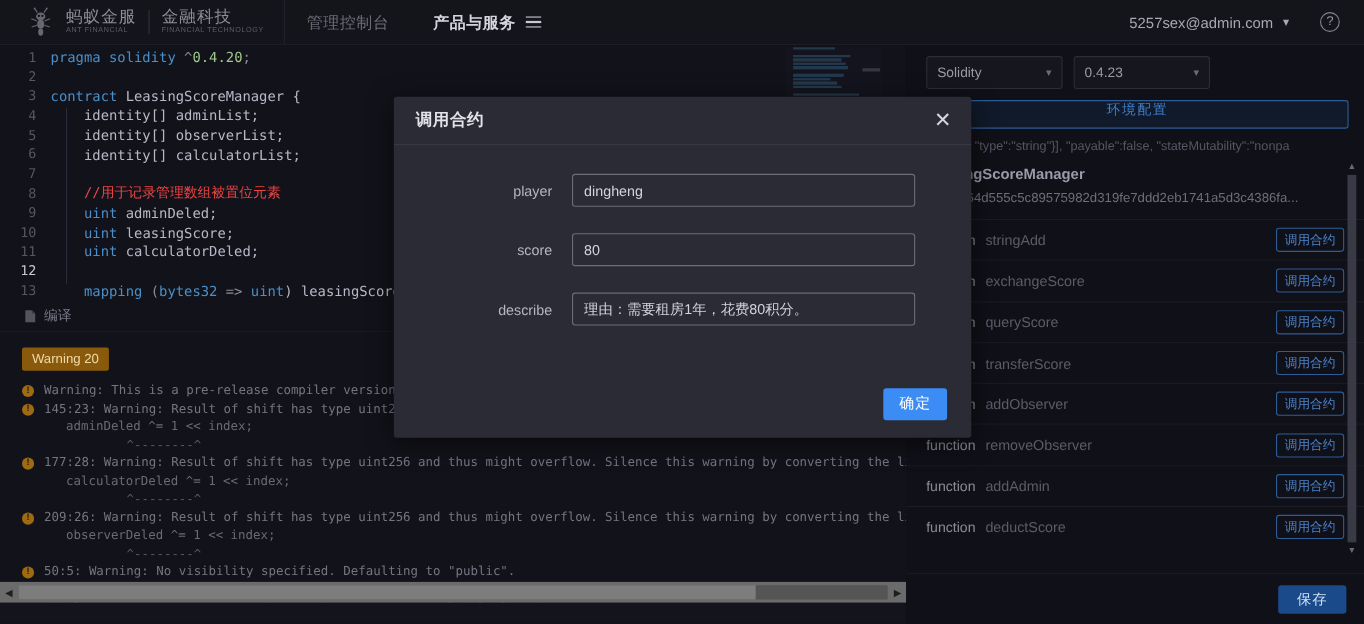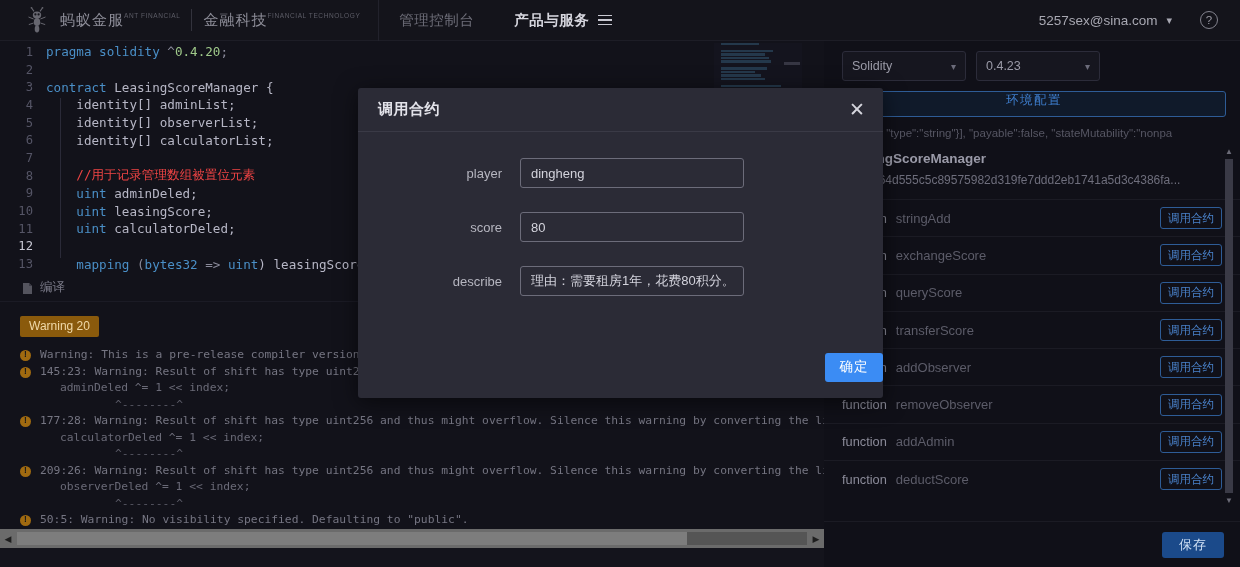--- a/index.html
+++ b/index.html
@@ -15,21 +15,21 @@
   .topnav {
     position: absolute; left: 0; top: 0; width: 1240px; height: 41px;
     background: #14141b; display: flex; align-items: center;
     border-bottom: 1px solid #1d1d26;
   }
   .brand { display: flex; align-items: center; padding-left: 22px; height: 100%; }
   .ant-logo { width: 30px; height: 30px; position: relative; margin-right: 8px; opacity: .62; }
   .ant-logo svg { display: block; }
   .brand-cn { color: #8e8e99; font-size: 15px; letter-spacing: 1px; line-height: 1.05; }
   .brand-en { color: #5d5d67; font-size: 6.5px; letter-spacing: .6px; line-height: 1.3; }
-  .brand-txt { display: flex; flex-direction: row; justify-content: center; }
+  .brand-txt { display: flex; flex-direction: column; justify-content: center; }
   .brand-sep { width: 1px; height: 22px; background: #33333d; margin: 0 11px; }
   .nav-div { width: 1px; height: 41px; background: #22222c; margin-left: 18px; margin-right: 0; }
   .nav-items { display: flex; align-items: center; height: 100%; }
   .nav-item {
     color: #6d6d78; font-size: 14.5px; padding: 0 20px; height: 100%;
     display: flex; align-items: center; cursor: pointer; letter-spacing: .5px;
   }
   .nav-item.active { color: #d6d6de; font-weight: bold; }
   .hamburger { display: inline-flex; flex-direction: column; justify-content: center; gap: 3px; margin-left: 9px; }
   .hamburger i { display: block; width: 14px; height: 1.5px; background: #c9c9d2; }
@@ -177,27 +177,27 @@
   .modal-head {
     height: 44px; display: flex; align-items: center; padding: 0 18px 0 20px;
     border-bottom: 1px solid #3a3a46;
   }
   .modal-title { color: #e3e3ea; font-size: 15px; font-weight: bold; letter-spacing: .5px; }
   .modal-close { margin-left: auto; color: #d6d6de; font-size: 19px; cursor: pointer; line-height: 1; }
   .modal-body { padding: 26px 0 0 0; }
   .frow { display: flex; align-items: center; margin-bottom: 24px; }
   .flabel { width: 162px; text-align: right; padding-right: 18px; color: #b6b6c0; font-size: 13px; }
   .finput {
-    width: 224px; height: 30px; background: #2b2b36; border: 1px solid #6c6c7a;
+    width: 312px; height: 30px; background: #2b2b36; border: 1px solid #6c6c7a;
     border-radius: 3px; color: #d3d3dc; font-size: 13px; padding: 0 10px;
     font-family: "Liberation Sans", sans-serif; outline: none;
   }
   .modal-foot {
     position: absolute; left: 0; bottom: 0; width: 525px; height: 62px;
-    display: flex; align-items: center; justify-content: flex-end; 
+    display: flex; align-items: center; justify-content: flex-end; padding-right: 22px;
   }
   .btn-ok {
     width: 58px; height: 29px; background: #3b8cf4; border: none; border-radius: 3px;
     color: #ffffff; font-size: 13.5px; letter-spacing: 1px; cursor: pointer;
   }
 </style>
 </head>
 <body>
 
 <div id="app">
@@ -235,21 +235,21 @@
       <div class="nav-item active">
         <span>产品与服务</span>
         <span class="hamburger">
             <i></i>
             <i></i>
             <i></i>
           </span>
       </div>
     </div>
     <div class="nav-right">
-      <span class="user-email">5257sex@sina.com</span>
+      <span class="user-email">5257sex@admin.com</span>
       <span class="caret-dn">▾</span>
       <span class="help-icon">?</span>
     </div>
   </div>
 
   <div class="editor-pane">
 
     <div class="code-area">
       <div class="indent-guide"></div>
       <div id="code-lines">

